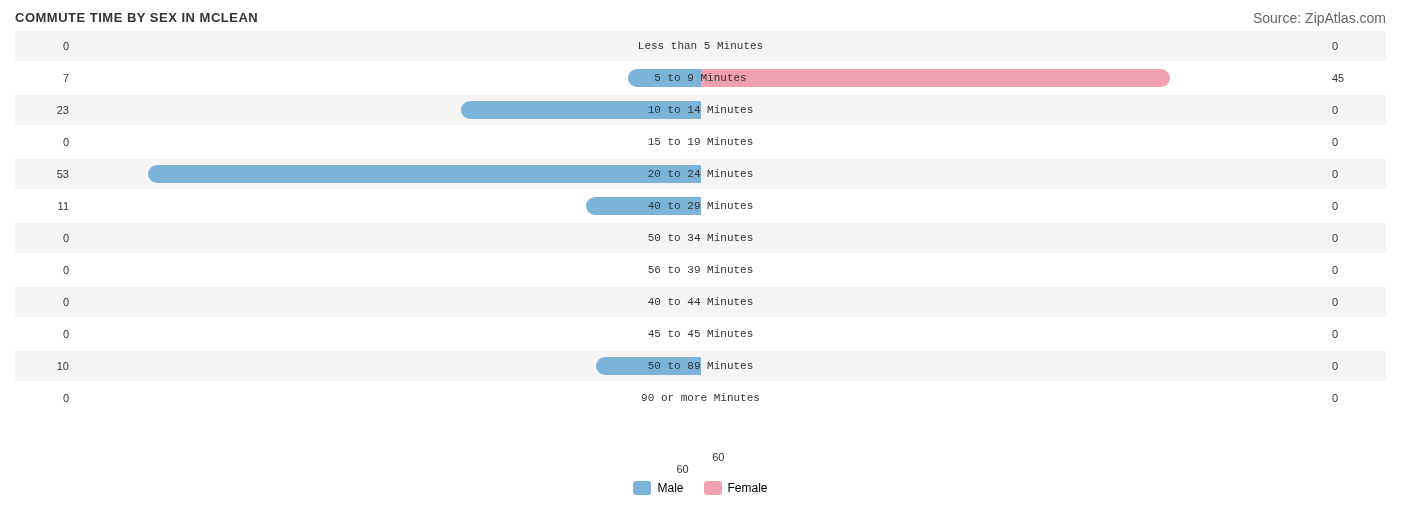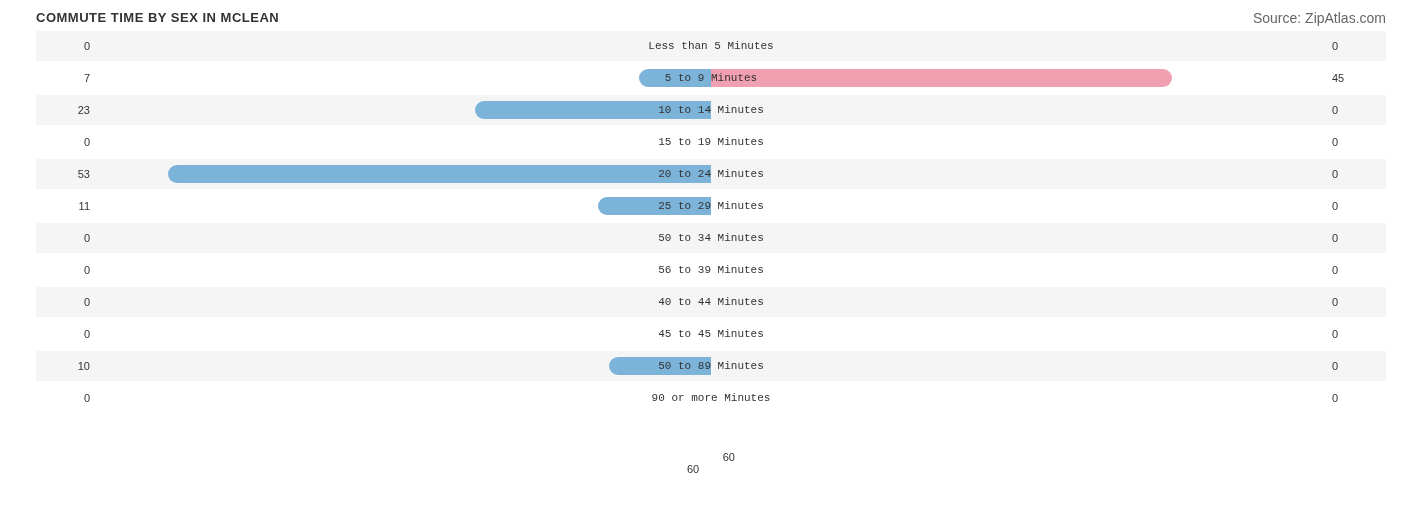--- a/index.html
+++ b/index.html
@@ -6,21 +6,21 @@
     body {
       font-family: Arial, sans-serif;
       background: #fff;
       width: 1406px;
       height: 522px;
       overflow: hidden;
     }
     .chart-container {
       width: 1406px;
       height: 522px;
-      padding: 10px 20px 30px 36px;
+      padding: 10px 20px 30px 15px;
       position: relative;
     }
     .chart-title {
       font-size: 13px;
       font-weight: bold;
       text-transform: uppercase;
       letter-spacing: 0.5px;
       color: #333;
       margin-bottom: 6px;
     }
@@ -196,21 +196,21 @@
         <div class="bars-wrapper">
           <div class="bar-male pill-left" style="width: 44.1667%;"></div>
           <div class="center-label">20 to 24 Minutes</div>
         </div>
         <div class="right-value">0</div>
       </div>
       <div class="row">
         <div class="left-value">11</div>
         <div class="bars-wrapper">
           <div class="bar-male pill-left" style="width: 9.16667%;"></div>
-          <div class="center-label">25 to 29 Minutes</div>
+          <div class="center-label">40 to 29 Minutes</div>
         </div>
         <div class="right-value">0</div>
       </div>
       <div class="row">
         <div class="left-value">0</div>
         <div class="bars-wrapper">
           <div class="center-label">50 to 34 Minutes</div>
         </div>
         <div class="right-value">0</div>
       </div>
@@ -251,13 +251,23 @@
         <div class="right-value">0</div>
       </div>
     </div>
 
   <div class="axis-row">
     <div class="axis-left">60</div>
     <div class="axis-spacer"></div>
     <div class="axis-right">60</div>
   </div>
 
+  <div class="legend">
+    <div class="legend-item">
+      <div class="legend-box" id="legend-male-box" style="background: rgb(123, 179, 217);"></div>
+      <span>Male</span>
+    </div>
+    <div class="legend-item">
+      <div class="legend-box" id="legend-female-box" style="background: rgb(240, 160, 176);"></div>
+      <span>Female</span>
+    </div>
+  </div>
 </div>
 
 </body></html>

